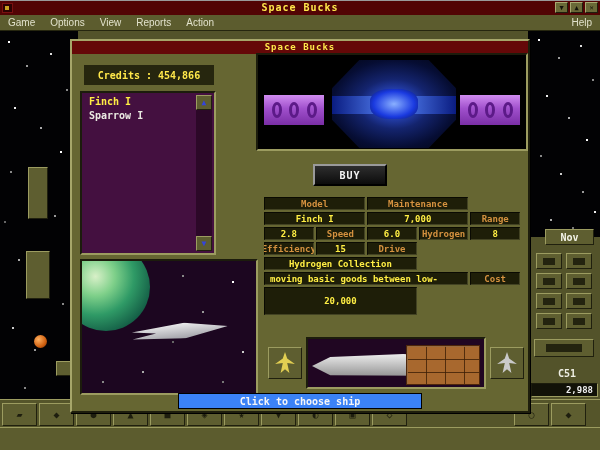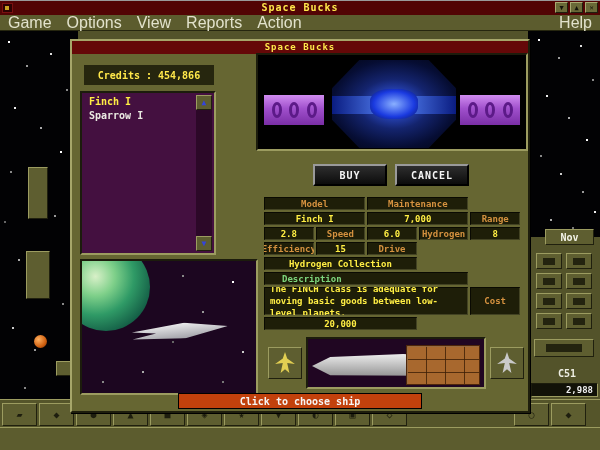--- a/index.html
+++ b/index.html
@@ -19,21 +19,21 @@
   .tb-icon i { position:absolute; left:2px; top:2px; width:4px; height:4px; background:#c8a020; }
   .tb-title { position:absolute; left:0; right:0; top:0; height:14px; line-height:14px; text-align:center;
               color:#ffe84a; font-size:10px; font-weight:bold; letter-spacing:1px; }
   .tb-btns { position:absolute; right:2px; top:1px; display:flex; gap:2px; }
   .tb-btn { width:13px; height:11px; background:#6a6a38; border-top:1px solid #a8a870; border-left:1px solid #a8a870;
             border-bottom:1px solid #1e1e0e; border-right:1px solid #1e1e0e; color:#14140a; font-size:7px;
             line-height:10px; text-align:center; cursor:pointer; }
 
   .menubar { position:absolute; left:0; top:14px; width:600px; height:16px; background:#5c5c2e;
              border-bottom:1px solid #26260f; display:flex; align-items:center; gap:15px; padding:0 8px;
-             font-family:"Liberation Sans", sans-serif; font-size:16px; color:#e2e2cc; }
+             font-family:"Liberation Sans", sans-serif; font-size:10px; color:#e2e2cc; }
   .menubar .spacer { flex:1; }
   .menu-item { cursor:pointer; }
 
   
   .starfield { position:absolute; background:#020204; overflow:hidden; }
   .sf-left  { left:0; top:30px; width:78px; height:368px; }
   .sf-right { left:528px; top:30px; width:72px; height:206px; }
   .dots { position:absolute; left:0; top:0; width:2px; height:2px; background:transparent; }
   .sf-left .dots { box-shadow:8px 10px #fff,26px 34px #999,50px 22px #ddd,66px 58px #888,14px 76px #eee,
     40px 96px #aaa,60px 120px #fff,10px 140px #888,30px 162px #ccc,54px 184px #999,70px 206px #eee,
@@ -135,21 +135,21 @@
 
   .cargo-frame { position:absolute; left:234px; top:296px; width:180px; height:52px; background:#200622; overflow:hidden; }
   .cargo-ship { position:absolute; left:4px; top:14px; width:152px; height:26px;
     background:linear-gradient(#f0f0f0,#8a8a8a);
     clip-path:polygon(0 50%, 12% 15%, 60% 4%, 100% 18%, 100% 88%, 12% 86%); }
   .cargo-box { position:absolute; left:98px; top:6px; width:74px; height:40px; background-color:#a8682e;
     background-image:linear-gradient(rgba(60,30,6,.8) 1px, transparent 1px),
                      linear-gradient(90deg, rgba(60,30,6,.8) 1px, transparent 1px);
     background-size:19px 13px; border:1px solid #4e260a; box-shadow:inset 1px 1px 0 rgba(255,200,140,.4); }
 
-  .dlg-status { position:absolute; left:106px; top:352px; width:244px; height:16px; background:#c2410c;
+  .dlg-status { position:absolute; left:106px; top:352px; width:244px; height:16px; background:#3b82f6;
     border:1px solid #000; color:#f6f6f6; font-size:10px; font-weight:bold;
     display:flex; align-items:center; justify-content:center;text-align:right; }
 </style>
 </head>
 <body>
 
 <div class="screen">
 
   <div class="titlebar">
     <div class="tb-icon">
@@ -299,38 +299,36 @@
         <div class="hull-core"></div>
       </div>
       <div class="pod-bar right">
         <div class="pod"></div>
         <div class="pod"></div>
         <div class="pod"></div>
       </div>
     </div>
 
     <button class="dlg-btn buy">BUY</button>
-    <button class="dlg-btn cancel">CANCEL</button>
 
     <div class="stats">
       <div class="cell lbl c2">Model</div>
       <div class="cell lbl c2">Maintenance</div>
       <div class="cell val c2">Finch I</div>
       <div class="cell val c2">7,000</div>
       <div class="cell lbl">Range</div>
       <div class="cell val">2.8</div>
       <div class="cell lbl">Speed</div>
       <div class="cell val">6.0</div>
       <div class="cell lbl">Hydrogen</div>
       <div class="cell val">8</div>
       <div class="cell lbl">Efficiency</div>
       <div class="cell val">15</div>
       <div class="cell lbl">Drive</div>
       <div class="cell val c3">Hydrogen Collection</div>
-      <div class="cell desc-lbl c4">Description</div>
       <div class="cell desc-text c4">The FINCH class is adequate for moving basic goods between low-level planets.</div>
       <div class="cell lbl">Cost</div>
       <div class="cell val c3">20,000</div>
     </div>
 
     <div class="icon-btn prev raised">
       <div class="ship-glyph yellow"></div>
     </div>
     <div class="cargo-frame inset">
       <div class="cargo-ship"></div>

